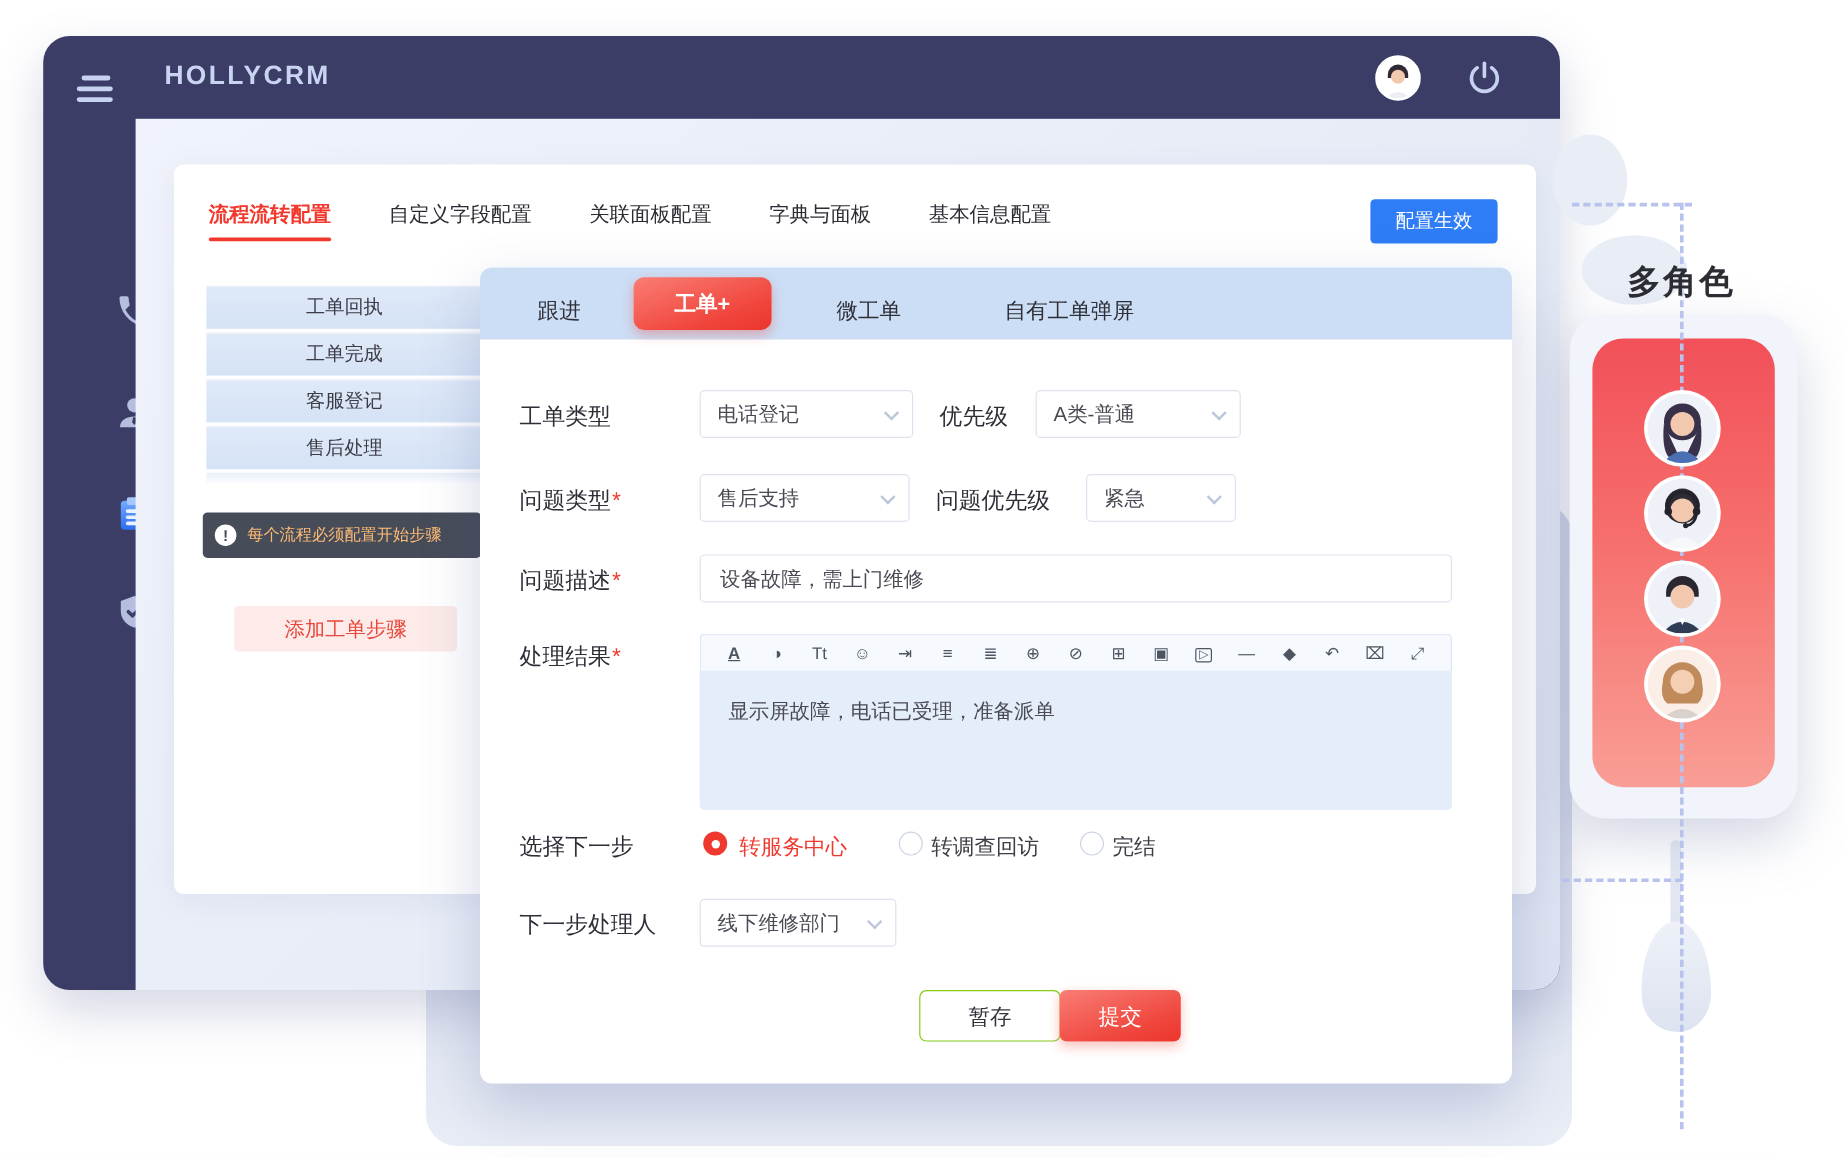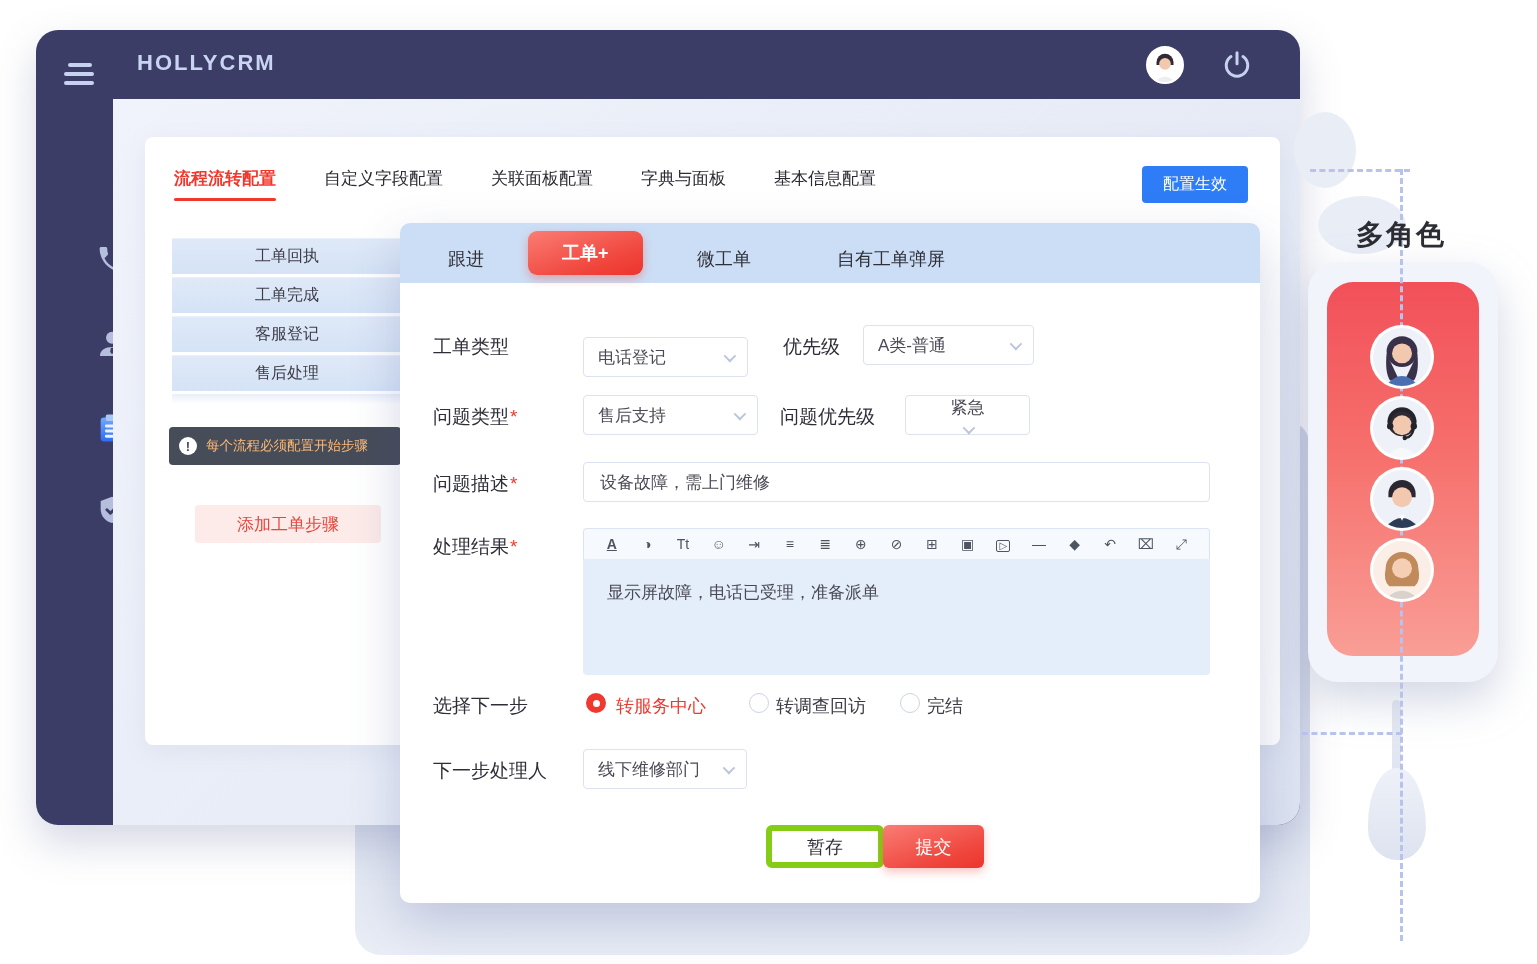--- a/index.html
+++ b/index.html
@@ -86,21 +86,21 @@
   .radio.checked { background:#f0392e; }
   .radio.checked::after { content:""; position:absolute; left:6.5px; top:6.5px; width:7px; height:7px;
     border-radius:50%; background:#fff; }
   .radio.un { background:#fff; border:1.5px solid #ccd4e2; }
   .rlabel { position:absolute; font-size:18px; white-space:nowrap; cursor:pointer; }
   .rlabel.sel-red { color:#f0392e; }
   .rlabel.plain { color:#3c3c46; }
 
   .btn { position:absolute; height:43px; border-radius:6px; font-size:18px; display:flex;
     align-items:center; justify-content:center; cursor:pointer; border:none; font-family:inherit; }
-  .btn.ghost { left:366px; top:602px; width:118px; background:#fff; border:6px solid #84cc16; color:#33333d;text-align:right; }
+  .btn.ghost { left:366px; top:602px; width:118px; background:#fff; border:1px solid #84cc16; color:#33333d;text-align:right; }
   .btn.primary { left:483px; top:602px; width:101px; color:#fff;
     background:linear-gradient(160deg,#f97d75,#ef463d 70%,#ec352c); box-shadow:0 4px 10px rgba(236,60,48,.3); }
 
   
   .blob { border-radius:50%; background:#e9edf6; z-index:3; }
   .dash { z-index:8; }
   .dash-h { border-top:3px dashed #b7c3ec; }
   .dash-v { border-left:3px dashed #b7c3ec; }
   .role-note { left:1356px; top:216px; font-size:28px; font-weight:bold; color:#2c2d33; z-index:9; letter-spacing:2px; }
   .role-container { left:1308px; top:262px; width:190px; height:420px; background:#f1f4fa; border-radius:30px;
@@ -262,37 +262,37 @@
 
   <div class="abs modal">
     <div class="abs mtabbar">
       <div class="mtab" style="left:48px;">跟进</div>
       <div class="mtab active" style="left:128px;">工单+</div>
       <div class="mtab" style="left:297px;">微工单</div>
       <div class="mtab" style="left:437px;">自有工单弹屏</div>
     </div>
 
     <div class="flabel" style="left:33px;top:111px;">工单类型</div>
-    <div class="sel" style="left:183px;top:102px;width:165px;margin-top:12px;">
+    <div class="sel" style="left:183px;top:102px;width:178px;">
       <span>电话登记</span>
       <span class="chev"></span>
     </div>
     <div class="flabel" style="left:383px;top:111px;">优先级</div>
     <div class="sel" style="left:463px;top:102px;width:171px;">
       <span>A类-普通</span>
       <span class="chev"></span>
     </div>
 
     <div class="flabel" style="left:33px;top:181px;"><span>问题类型</span><span class="req">*</span></div>
     <div class="sel" style="left:183px;top:172px;width:175px;">
       <span>售后支持</span>
       <span class="chev"></span>
     </div>
     <div class="flabel" style="left:380px;top:181px;">问题优先级</div>
-    <div class="sel" style="left:505px;top:172px;width:125px;flex-direction:column;">
+    <div class="sel" style="left:505px;top:172px;width:125px;">
       <span>紧急</span>
       <span class="chev"></span>
     </div>
 
     <div class="flabel" style="left:33px;top:248px;"><span>问题描述</span><span class="req">*</span></div>
     <input class="tinput" style="left: 183px; top: 239px; width: 627px;" value="设备故障，需上门维修">
 
     <div class="flabel" style="left:33px;top:311px;"><span>处理结果</span><span class="req">*</span></div>
     <div class="abs ed-toolbar">
       <span class="ed-ic ufont">A</span>

